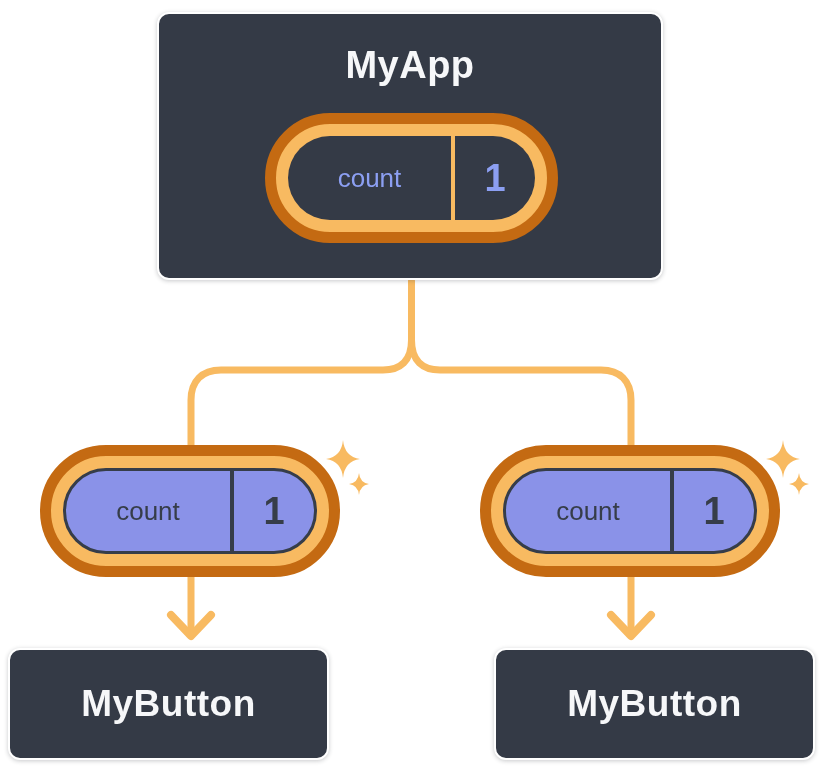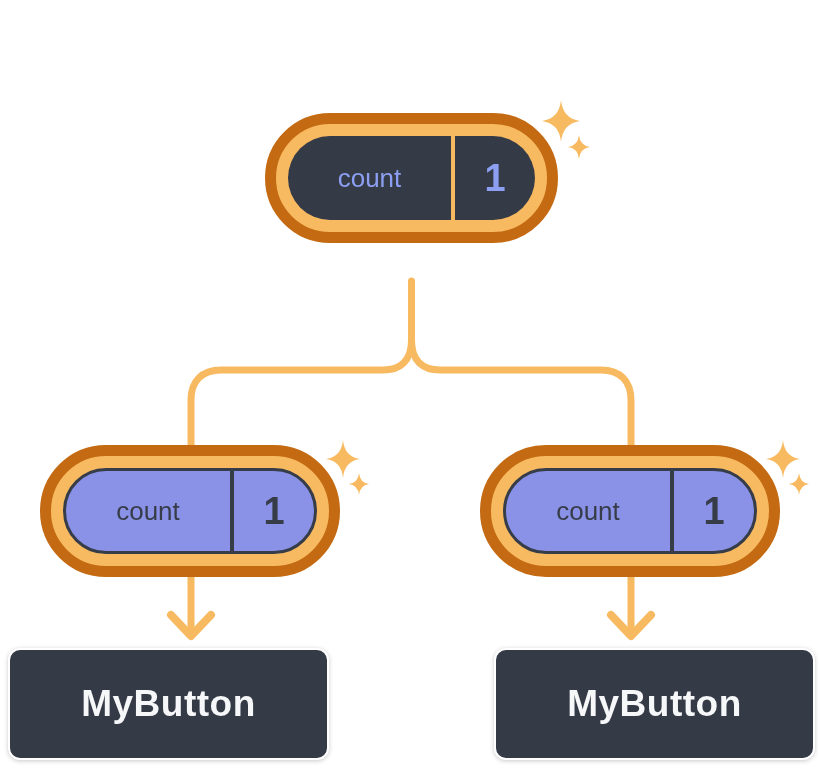--- a/index.html
+++ b/index.html
@@ -101,20 +101,23 @@
       <path class="sparkle" transform="translate(343,459) scale(17,19)" d="M0,-1 Q0.09,-0.12 1,0 Q0.09,0.12 0,1 Q-0.09,0.12 -1,0 Q-0.09,-0.12 0,-1"></path>
       <path class="sparkle" transform="translate(359,484) scale(10,11)" d="M0,-1 Q0.09,-0.12 1,0 Q0.09,0.12 0,1 Q-0.09,0.12 -1,0 Q-0.09,-0.12 0,-1"></path>
     </g>
 
     <g>
       <path class="sparkle" transform="translate(783,459) scale(17,19)" d="M0,-1 Q0.09,-0.12 1,0 Q0.09,0.12 0,1 Q-0.09,0.12 -1,0 Q-0.09,-0.12 0,-1"></path>
       <path class="sparkle" transform="translate(799,484) scale(10,11)" d="M0,-1 Q0.09,-0.12 1,0 Q0.09,0.12 0,1 Q-0.09,0.12 -1,0 Q-0.09,-0.12 0,-1"></path>
     </g>
   </svg>
 
+  <div class="card card-app">
+    <div class="card-title">MyApp</div>
+  </div>
 
   <div class="pill pill-top">
     <div class="pill-inner dark">
       <span class="state-name">count</span>
       <span class="state-value">1</span>
     </div>
   </div>
 
   <div class="pill pill-left">
     <div class="pill-inner purple">

